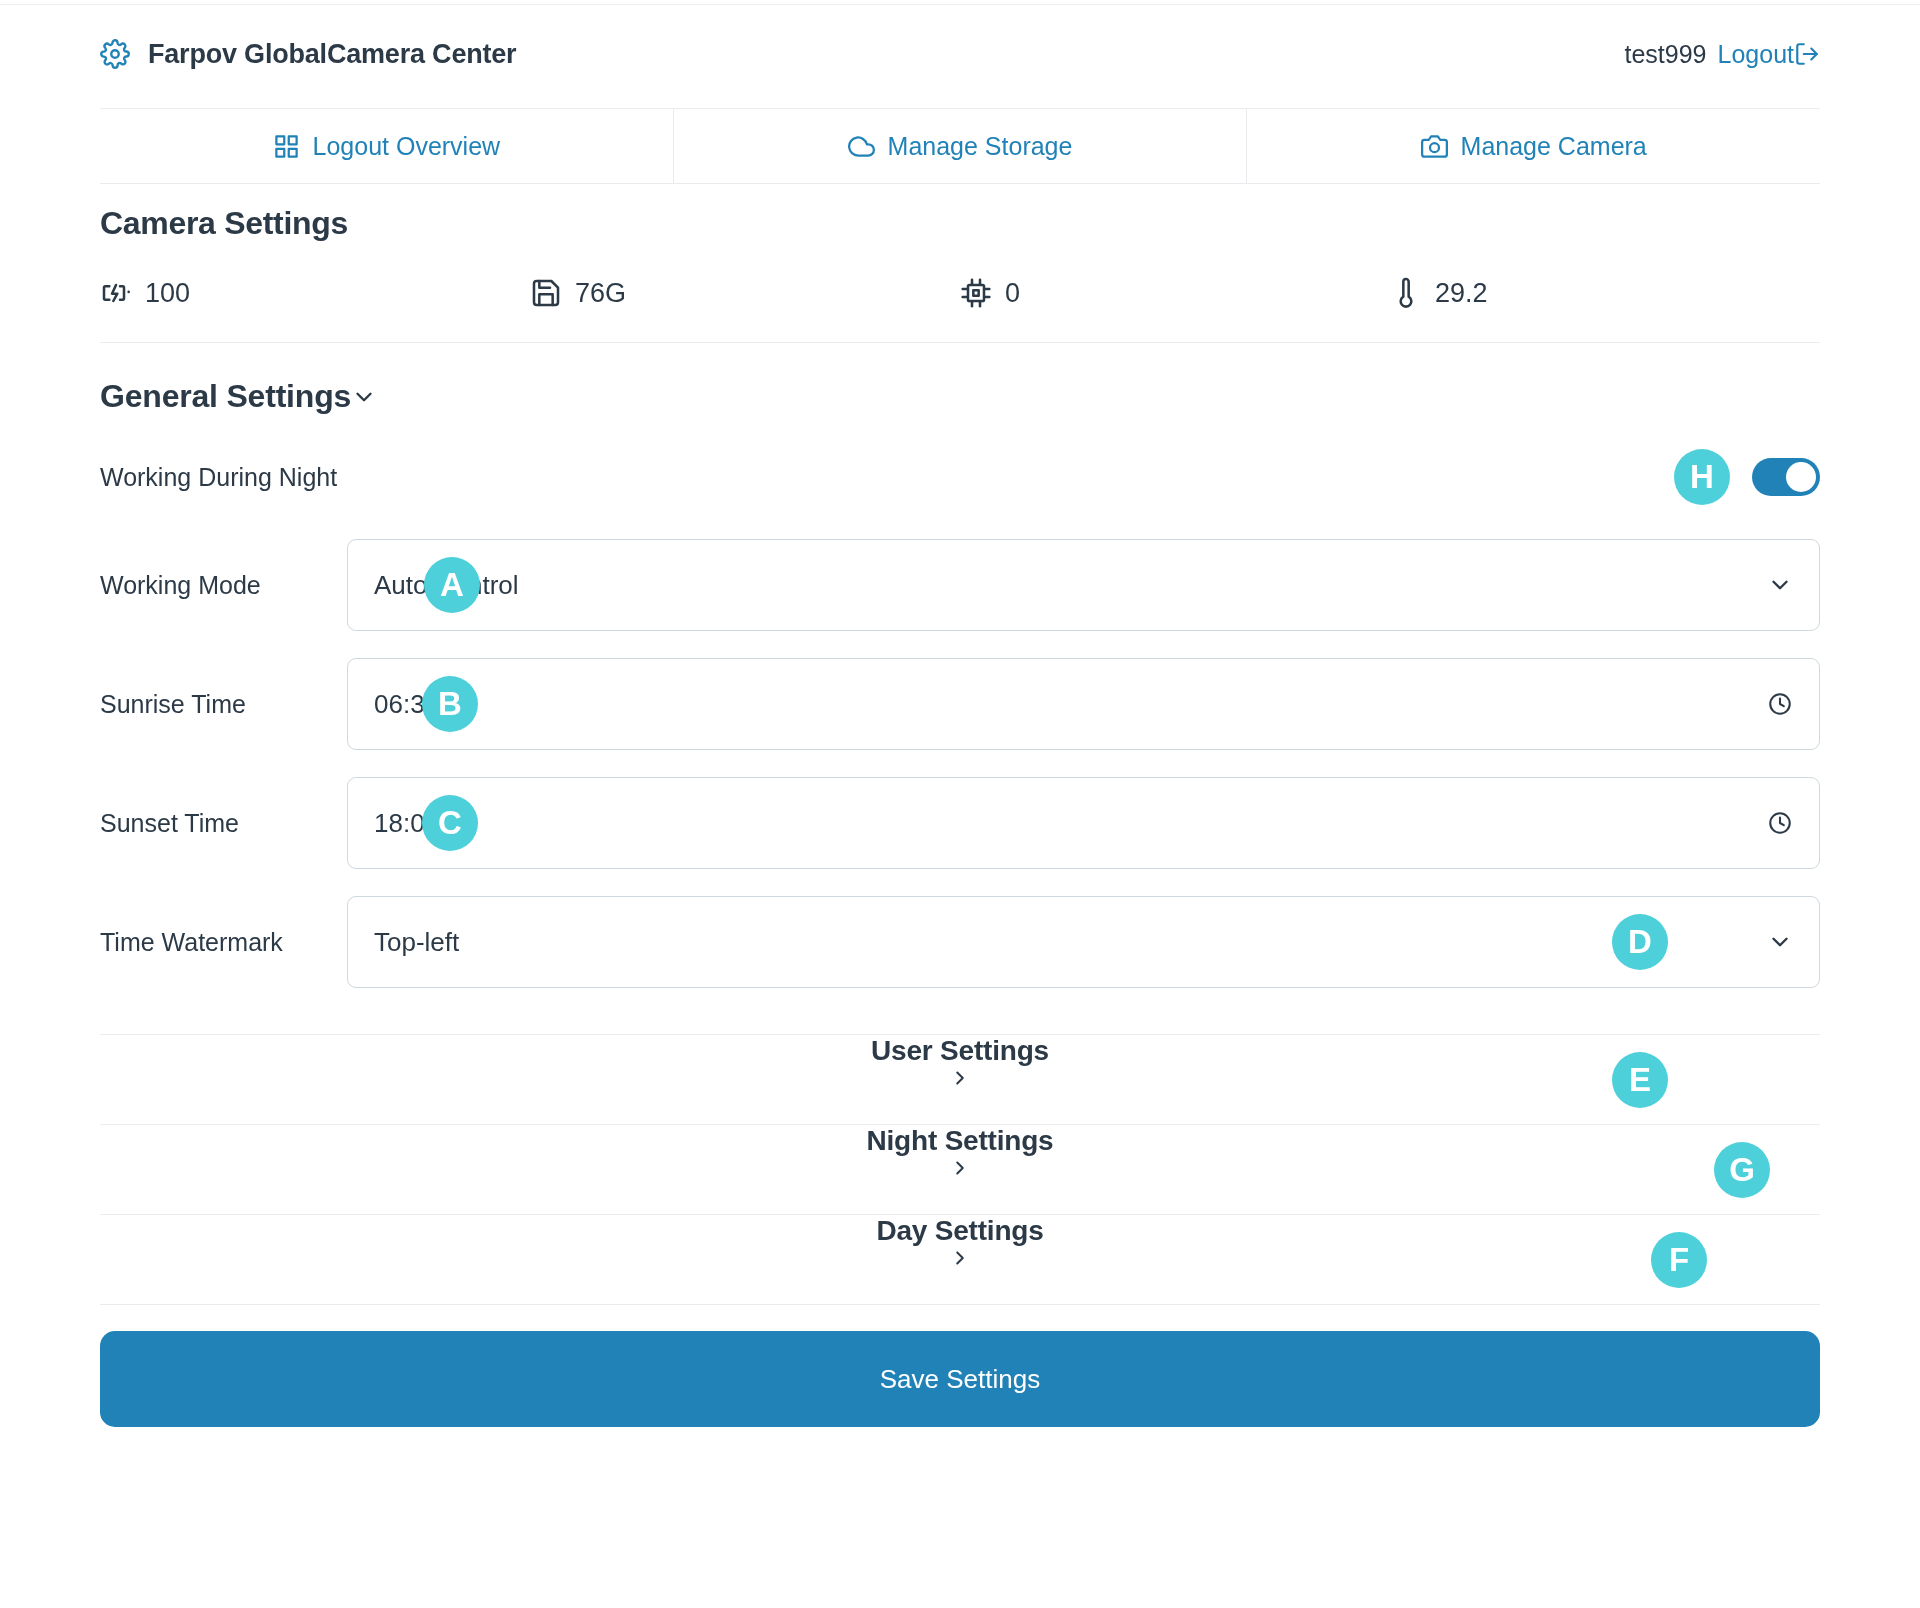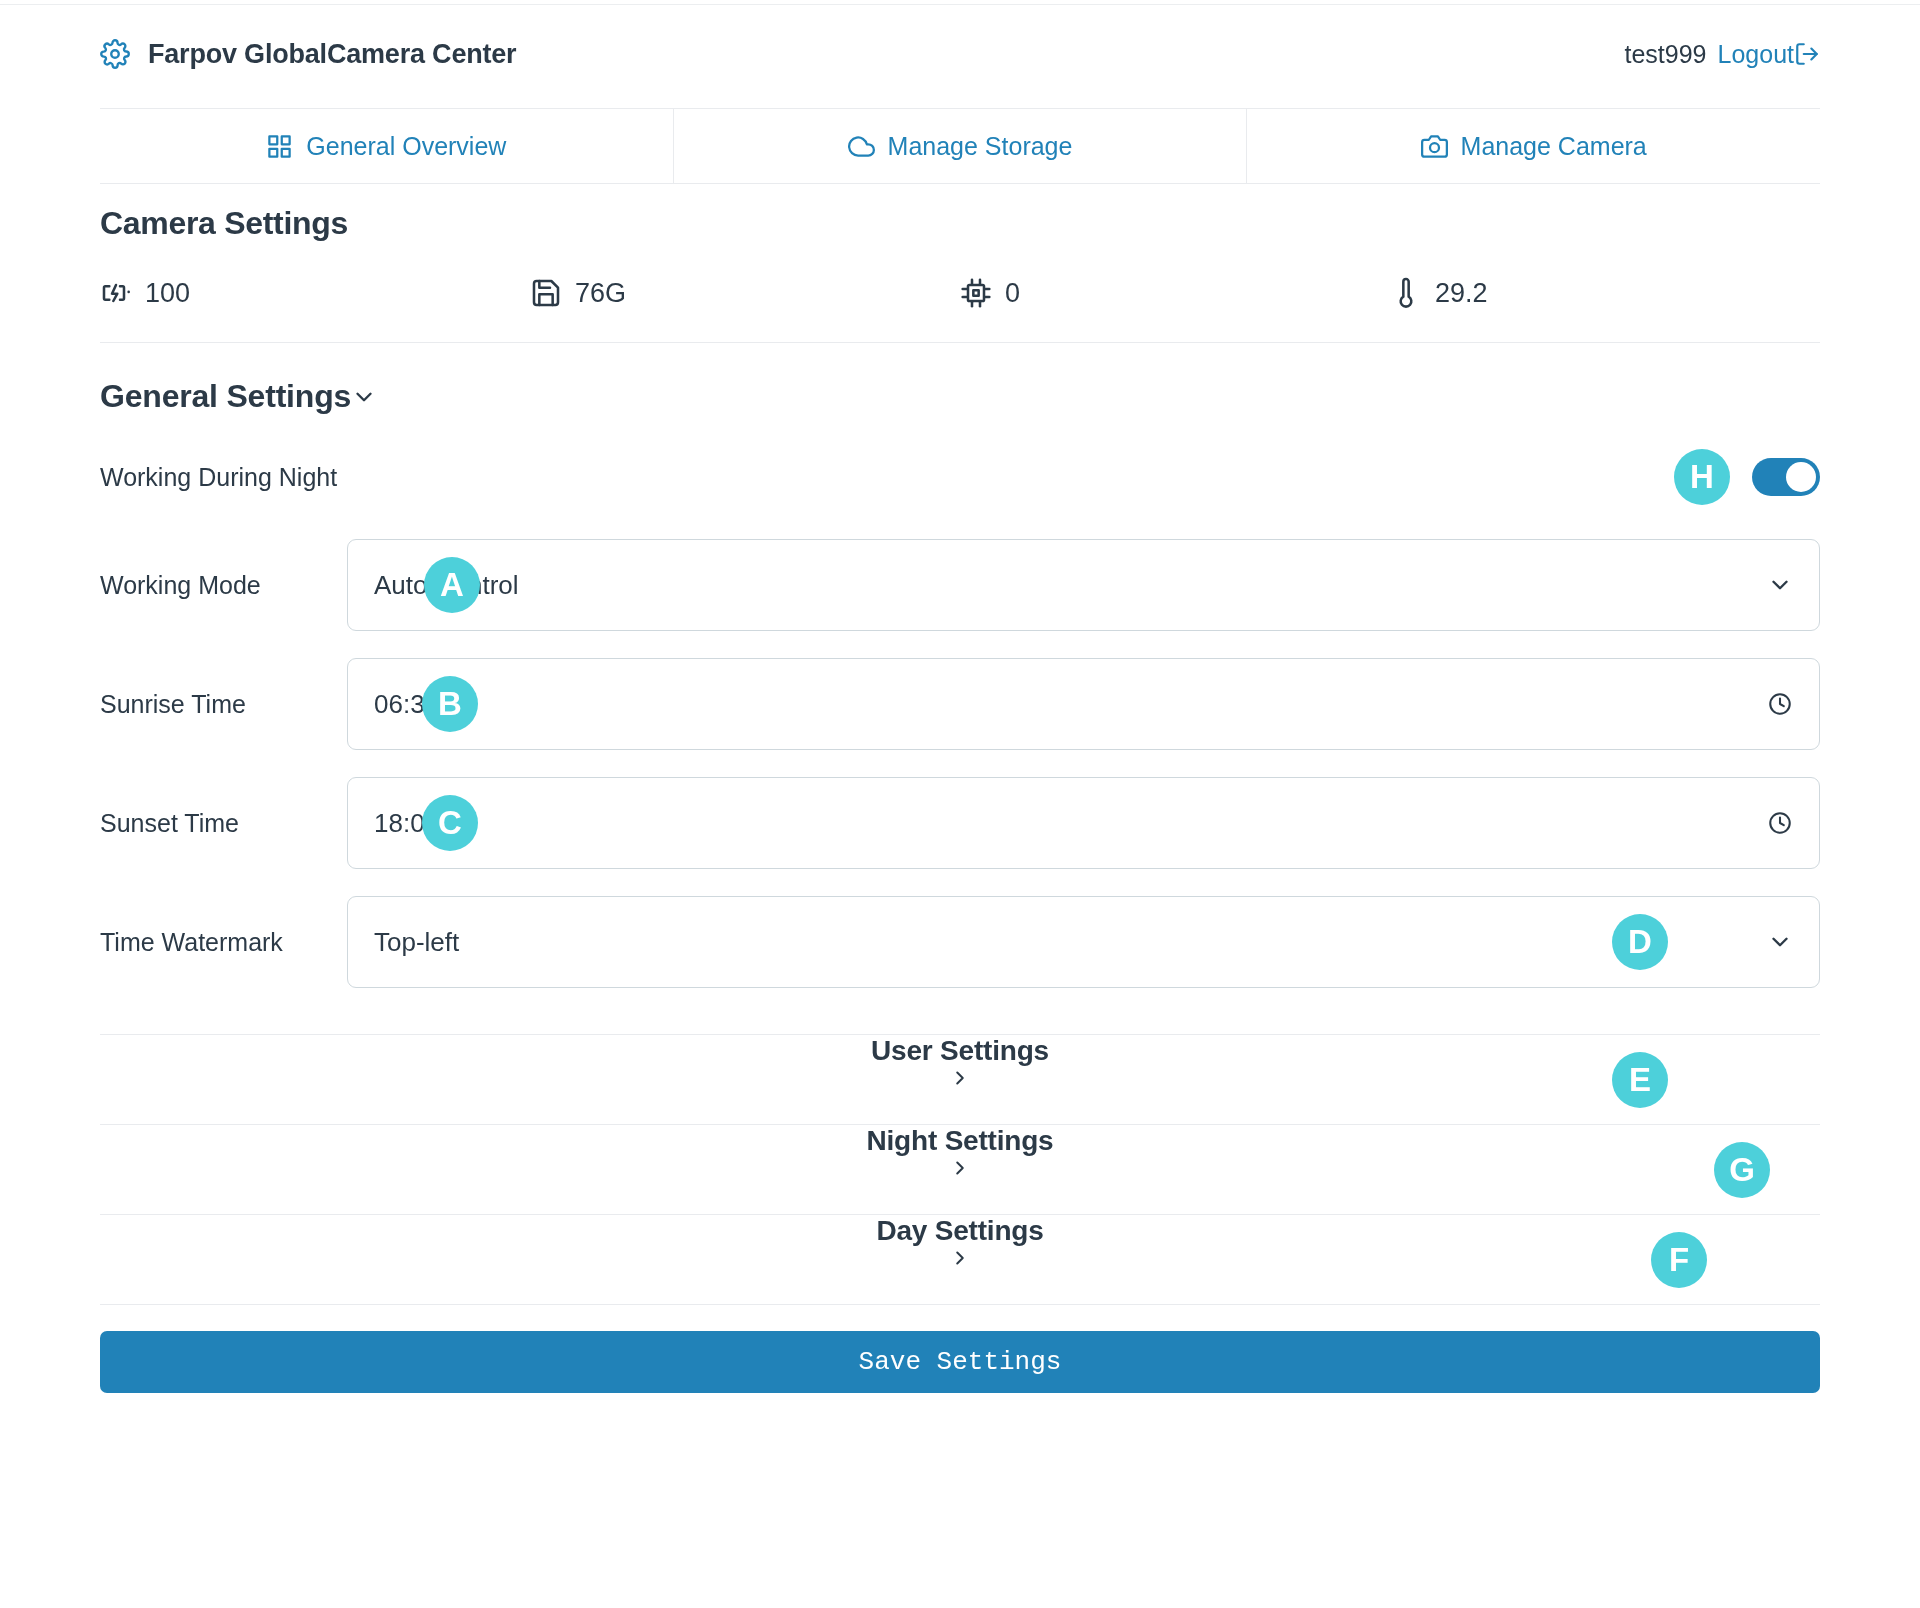--- a/index.html
+++ b/index.html
@@ -239,27 +239,27 @@
     display: block;
   }
 
   
   .save-wrap {
     border-top: 1px solid #e9ebee;
     padding-top: 26px;
   }
   .save-btn {
     width: 100%;
-    height: 62px;
+    height: 96px;
     background: #2182b8;
     color: #ffffff;
     border: none;
-    border-radius: 7px;
+    border-radius: 15px;
     font-size: 26px;
-    font-family: Liberation Mono, monospace;
+    font-family: Liberation Sans, sans-serif;
     cursor: pointer;
   }
 
   
   .badge {
     position: absolute;
     width: 56px;
     height: 56px;
     border-radius: 50%;
     background: #4dd0da;
@@ -318,21 +318,21 @@
 
     <div class="tab">
       <span>
         <svg class="tab-icon" viewBox="0 0 24 24" fill="none" stroke="#2182b8" stroke-width="2" stroke-linecap="round" stroke-linejoin="round">
           <rect x="3" y="3" width="7" height="7"></rect>
           <rect x="14" y="3" width="7" height="7"></rect>
           <rect x="3" y="14" width="7" height="7"></rect>
           <rect x="14" y="14" width="7" height="7"></rect>
         </svg>
       </span>
-      <span>General Overview</span>
+      <span>Logout Overview</span>
     </div>
 
     <div class="tab">
       <span>
         <svg class="tab-icon" viewBox="0 0 24 24" fill="none" stroke="#2182b8" stroke-width="2" stroke-linecap="round" stroke-linejoin="round">
           <path d="M18 10h-1.26A8 8 0 1 0 9 20h9a5 5 0 0 0 0-10z"></path>
         </svg>
       </span>
       <span>Manage Storage</span>
     </div>

